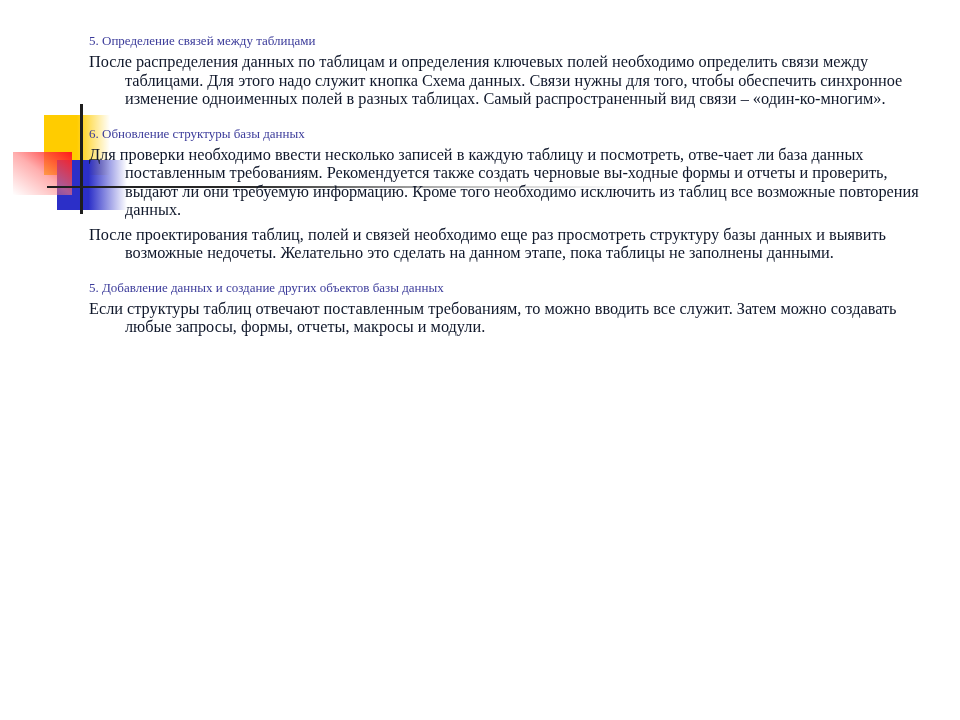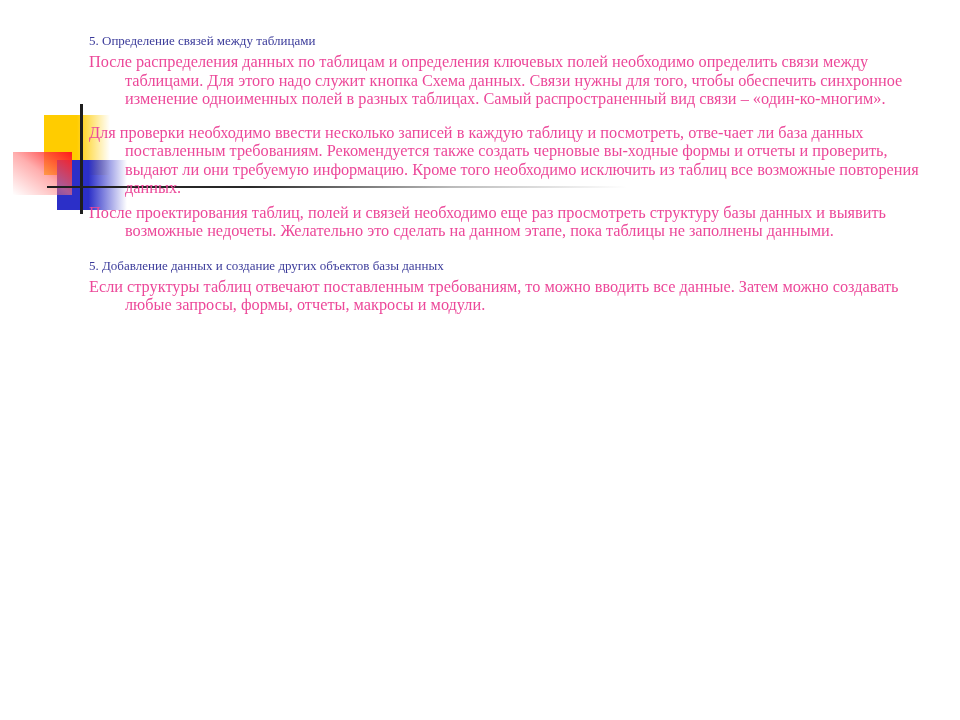--- a/index.html
+++ b/index.html
@@ -10,39 +10,40 @@
             background:linear-gradient(to right, #ffcc00 0%, #ffcc00 50%, rgba(255,204,0,0) 100%); }
   #red { left:13px; top:152px; width:59px; height:43px;
          background:linear-gradient(to bottom left, #ff1a1a 0%, rgba(255,120,120,0.6) 50%, rgba(255,255,255,0) 100%); }
   #blue { left:57px; top:160px; width:70px; height:50px;
           background:linear-gradient(to right, #2b2fc8 0%, #2b2fc8 45%, rgba(43,47,200,0) 100%); }
   #vline { left:80px; top:104px; width:3px; height:110px; background:#1e1e1e; }
   #hline { left:47px; top:186px; width:580px; height:2px;
            background:linear-gradient(to right, #1e1e1e 0%, #2a2a2a 35%, rgba(120,120,120,0.5) 70%, rgba(200,200,200,0) 100%); }
   #content { position:absolute; left:89px; top:31px; width:850px; z-index:2; }
   .heading { color:#3b3b9a; font-size:13px; line-height:19px; margin:0 0 3px 0; }
-  .para { color:#ec4899; font-size:16.3px; line-height:18.5px; margin:0 0 6px 0;
+  .para { color:#0f172a; font-size:16.3px; line-height:18.5px; margin:0 0 6px 0;
           padding-left:36px; text-indent:-36px; }
   .section { margin-bottom:15px; }
 </style>
 </head>
 <body>
 
 <div class="deco" id="yellow"></div>
 <div class="deco" id="blue"></div>
 <div class="deco" id="red"></div>
 <div class="deco" id="vline"></div>
 <div class="deco" id="hline"></div>
 
 <div id="content">
   <div class="section">
     <p class="heading">5. Определение связей между таблицами</p>
     <p class="para">После распределения данных по таблицам и определения ключевых полей необходимо определить связи между таблицами. Для этого надо служит кнопка Схема данных. Связи нужны для того, чтобы обеспечить синхронное изменение одноименных полей в разных таблицах. Самый распространенный вид связи – «один-ко-многим».</p>
   </div>
   <div class="section">
+    <p class="heading">6. Обновление структуры базы данных</p>
     <p class="para">Для проверки необходимо ввести несколько записей в каждую таблицу и посмотреть, отве-чает ли база данных поставленным требованиям. Рекомендуется также создать черновые вы-ходные формы и отчеты и проверить, выдают ли они требуемую информацию. Кроме того необходимо исключить из таблиц все возможные повторения данных.</p>
     <p class="para">После проектирования таблиц, полей и связей необходимо еще раз просмотреть структуру базы данных и выявить возможные недочеты. Желательно это сделать на данном этапе, пока таблицы не заполнены данными.</p>
   </div>
   <div class="section">
     <p class="heading">5. Добавление данных и создание других объектов базы данных</p>
-    <p class="para">Если структуры таблиц отвечают поставленным требованиям, то можно вводить все данные. Затем можно создавать любые запросы, формы, отчеты, макросы и модули.</p>
+    <p class="para">Если структуры таблиц отвечают поставленным требованиям, то можно вводить все служит. Затем можно создавать любые запросы, формы, отчеты, макросы и модули.</p>
   </div>
 </div>
 
 </body></html>

